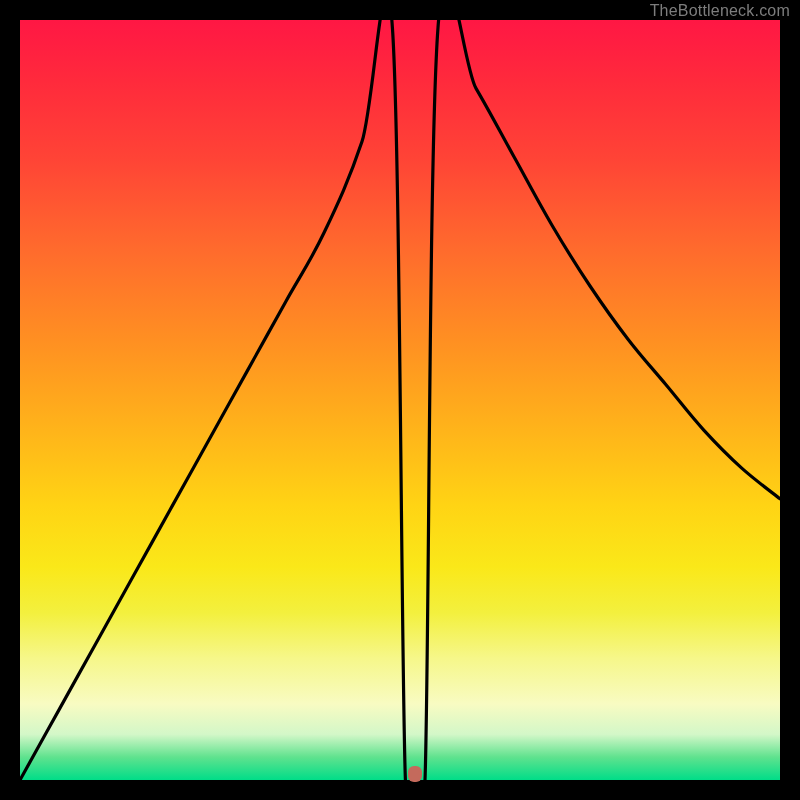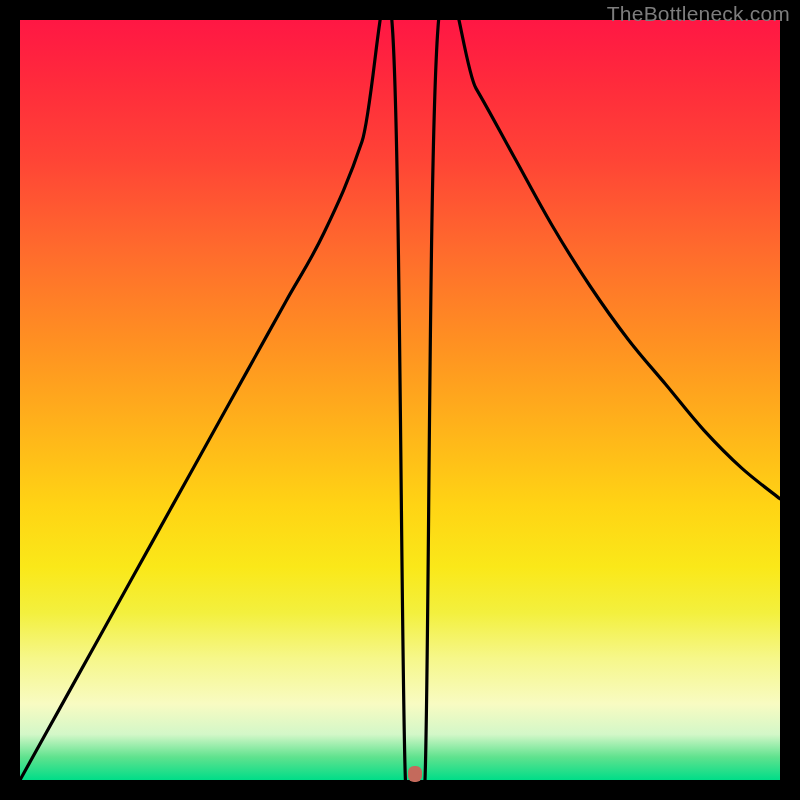--- a/index.html
+++ b/index.html
@@ -40,21 +40,21 @@
       #d3f7c8 94%,
       #5fe28e 97%,
       #00dd88 100%
     );
   }
   .watermark {
     position: absolute;
     top: 2px;
     right: 10px;
     color: #7d7d7d;
-    font-size: 21px;
+    font-size: 16px;
     font-weight: 500;
     letter-spacing: 0.2px;
   }
   svg.curve {
     position: absolute;
     left: 0;
     top: 0;
     width: 760px;
     height: 760px;
   }

